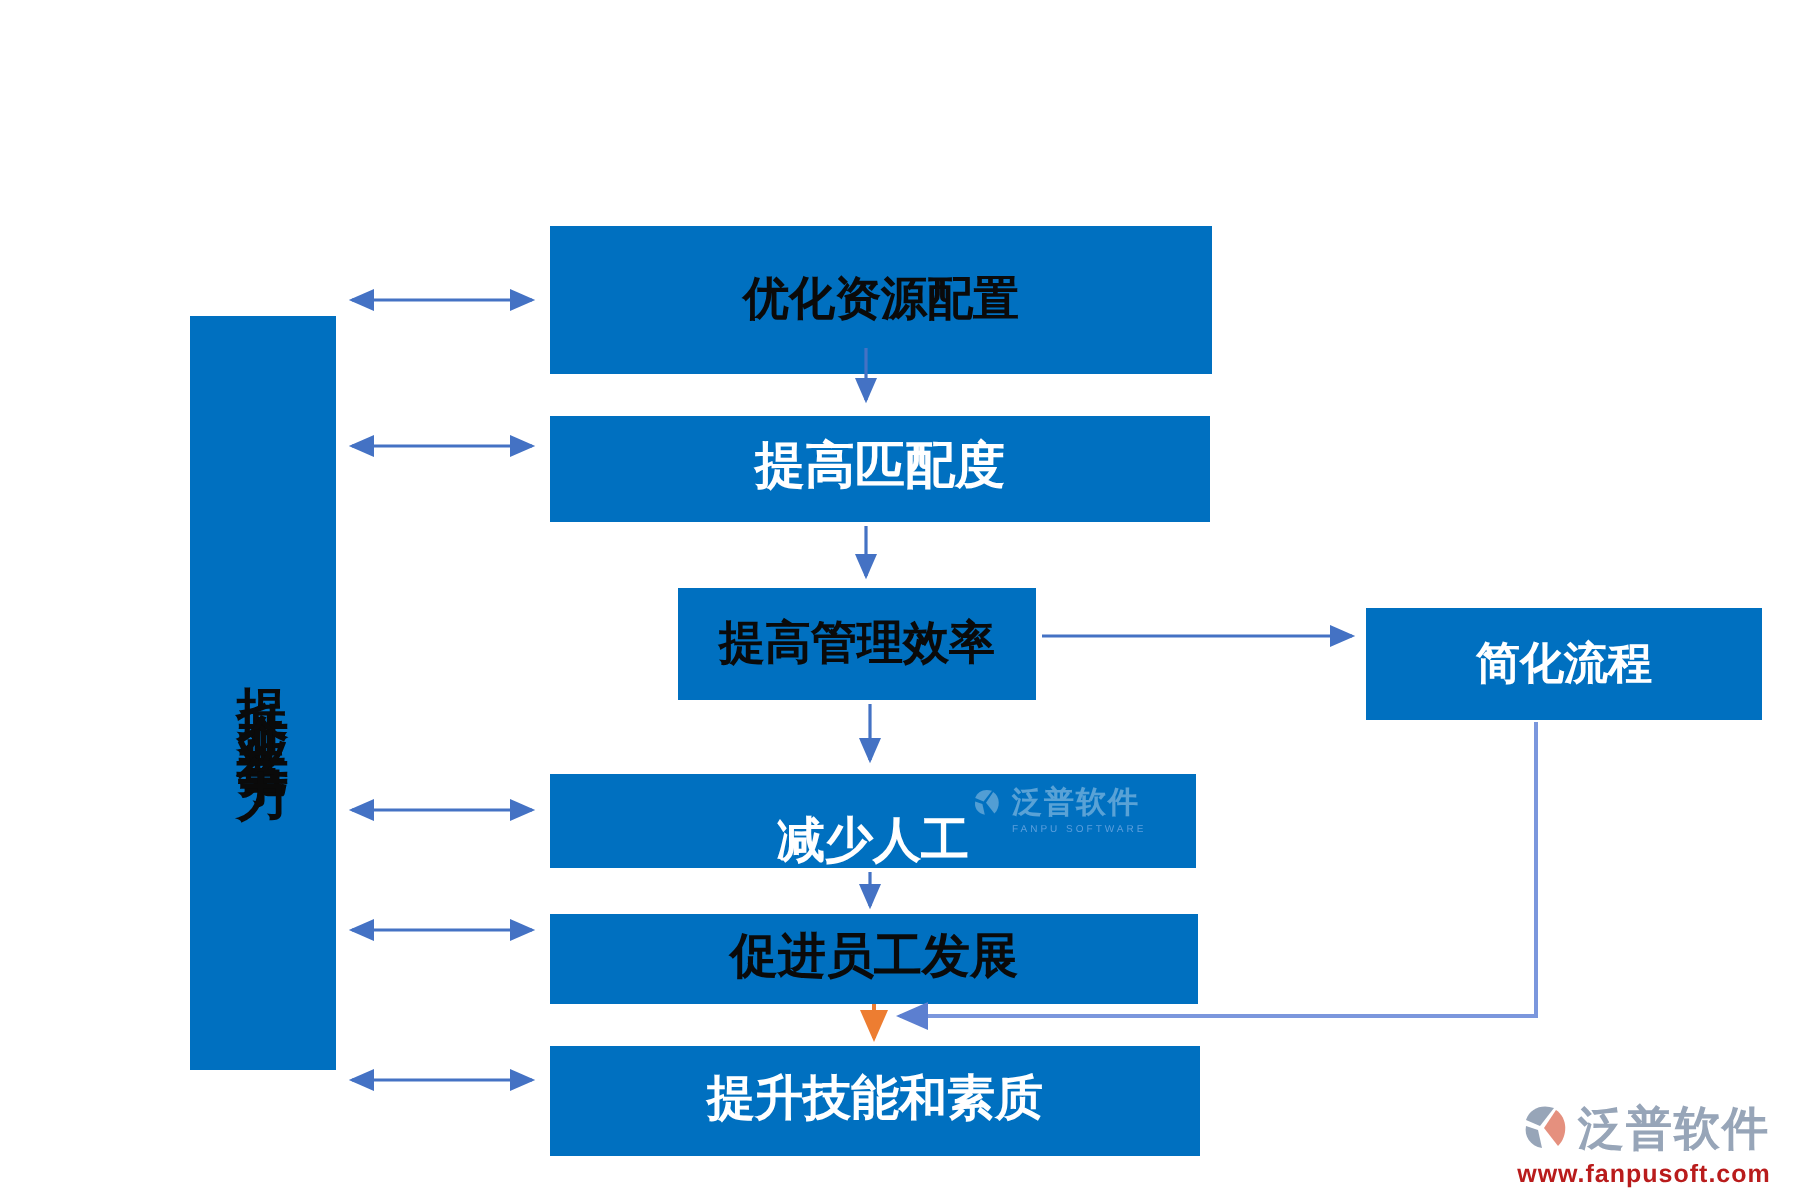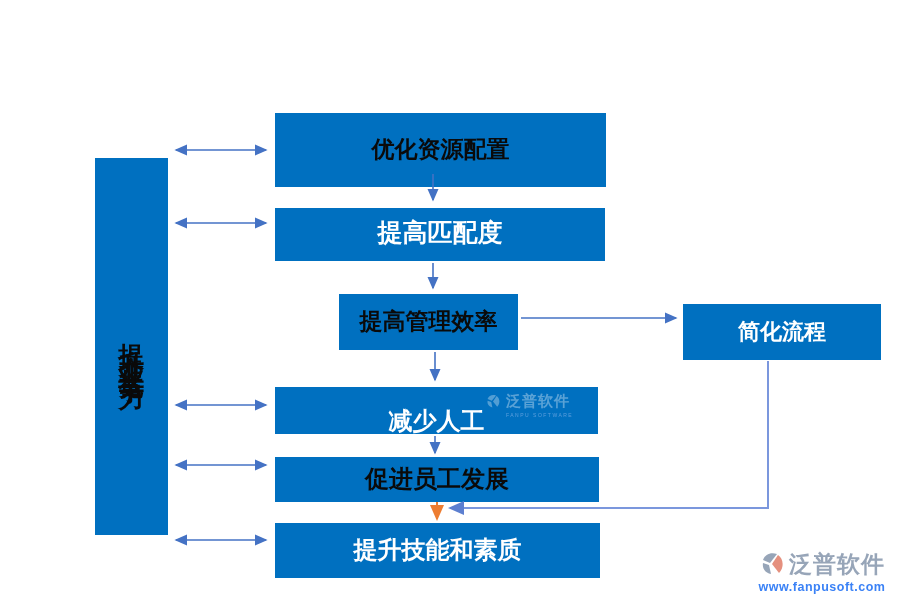--- a/index.html
+++ b/index.html
@@ -36,21 +36,21 @@
   .watermark{
     position:absolute;left:484px;top:392px;display:flex;align-items:flex-start;gap:4px;
     pointer-events:none;
   }
   .watermark .wm-text{display:flex;flex-direction:column;}
   .watermark .wm-brand{font-size:15px;font-weight:bold;color:rgba(255,255,255,0.35);letter-spacing:1px;}
   .watermark .wm-sub{font-size:5px;color:rgba(200,215,255,0.45);letter-spacing:1.5px;margin-top:1px;}
   .footer-logo{position:absolute;left:757px;top:549px;width:130px;}
   .footer-row{display:flex;align-items:center;gap:2px;}
   .footer-brand{font-size:23px;font-weight:bold;color:#97A5B8;letter-spacing:1px;white-space:nowrap;}
-  .footer-url{font-size:12.5px;font-weight:bold;color:#3b82f6;letter-spacing:0.5px;margin-top:0px;text-align:center;}
+  .footer-url{font-size:12.5px;font-weight:bold;color:#b91c1c;letter-spacing:0.5px;margin-top:0px;text-align:center;}
 </style>
 </head>
 <body>
 
 <div class="page">
 
 
   <div class="node left-node">
     <span class="vtext">提升企业竞争力</span>
   </div>

